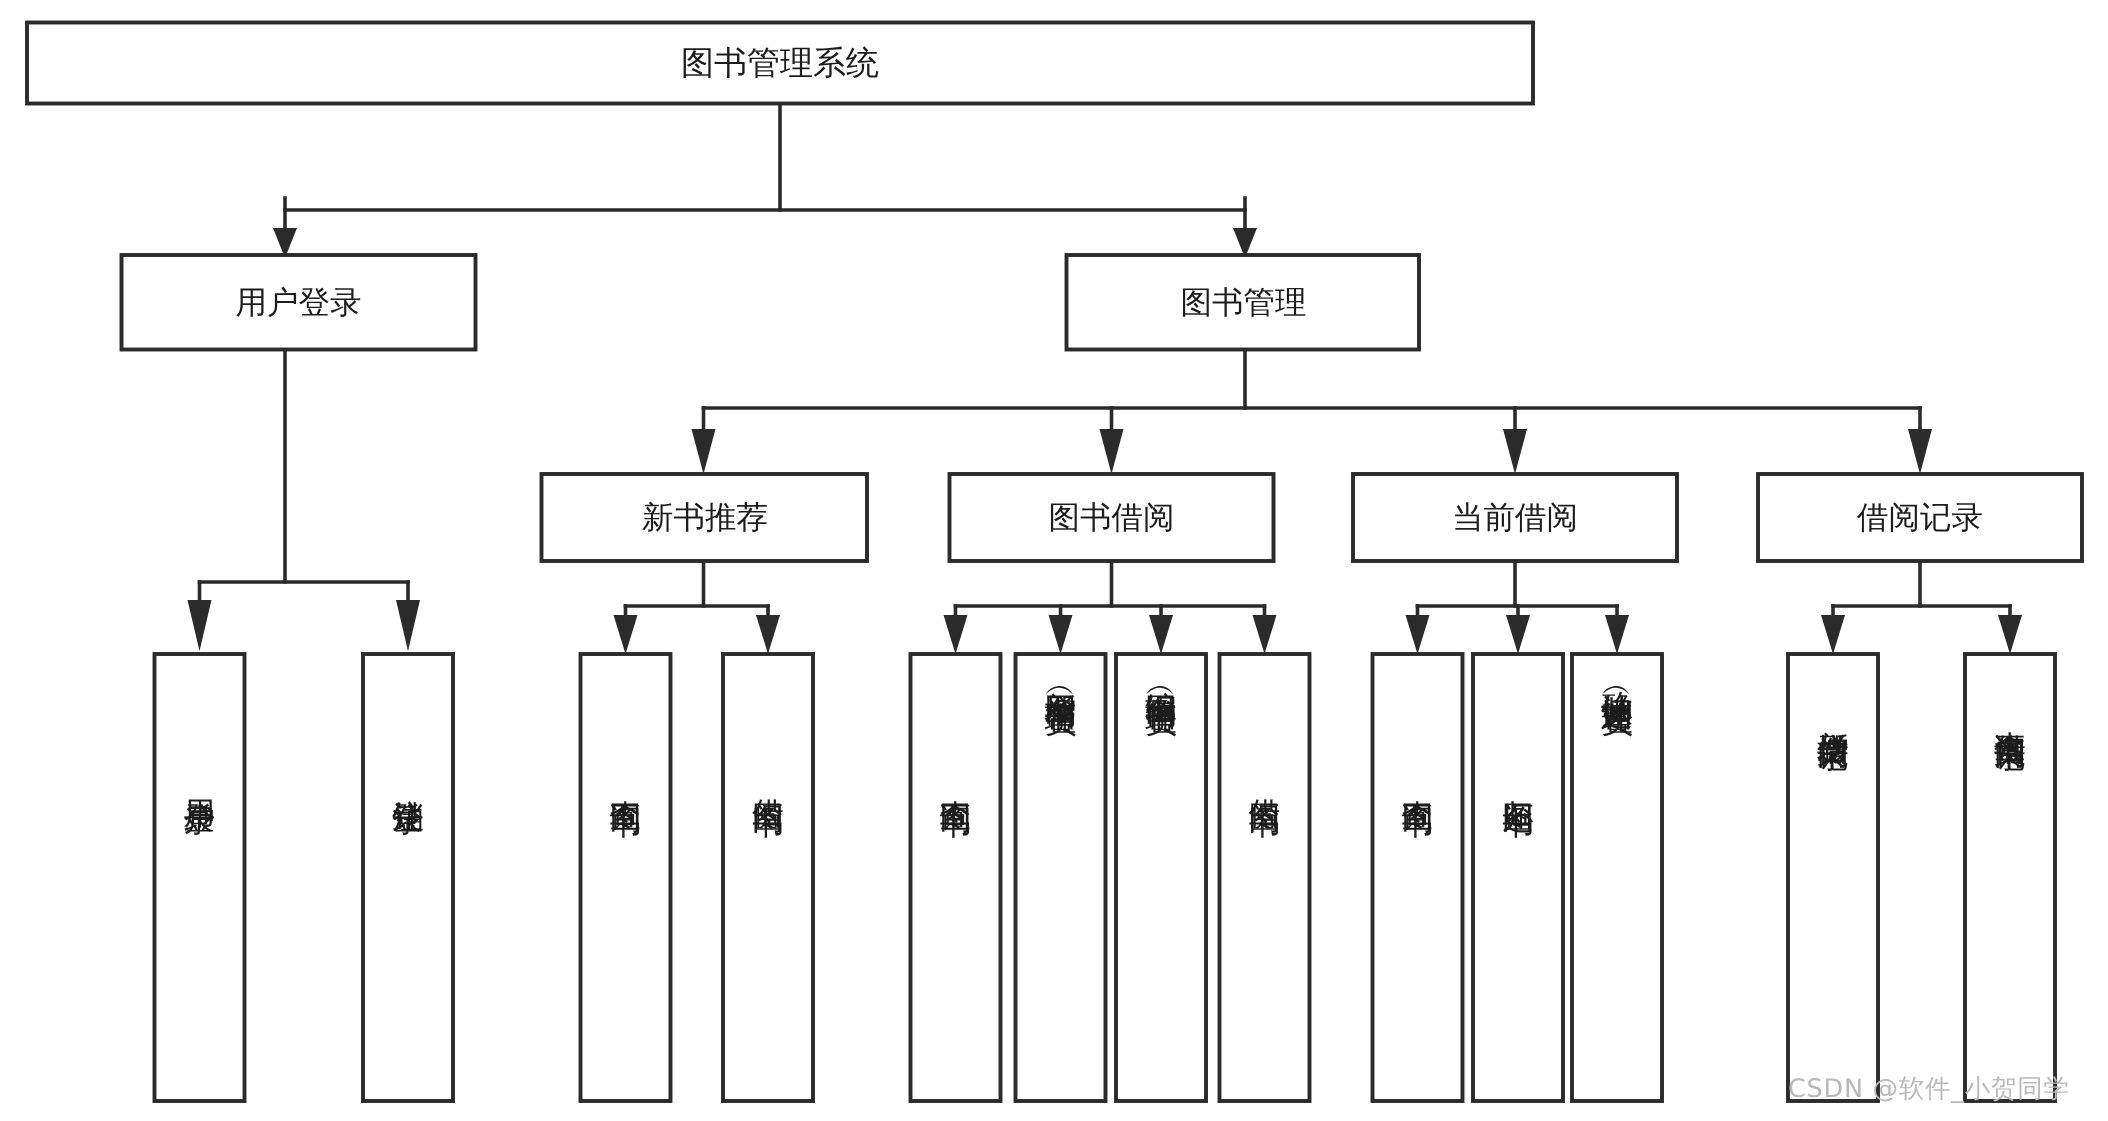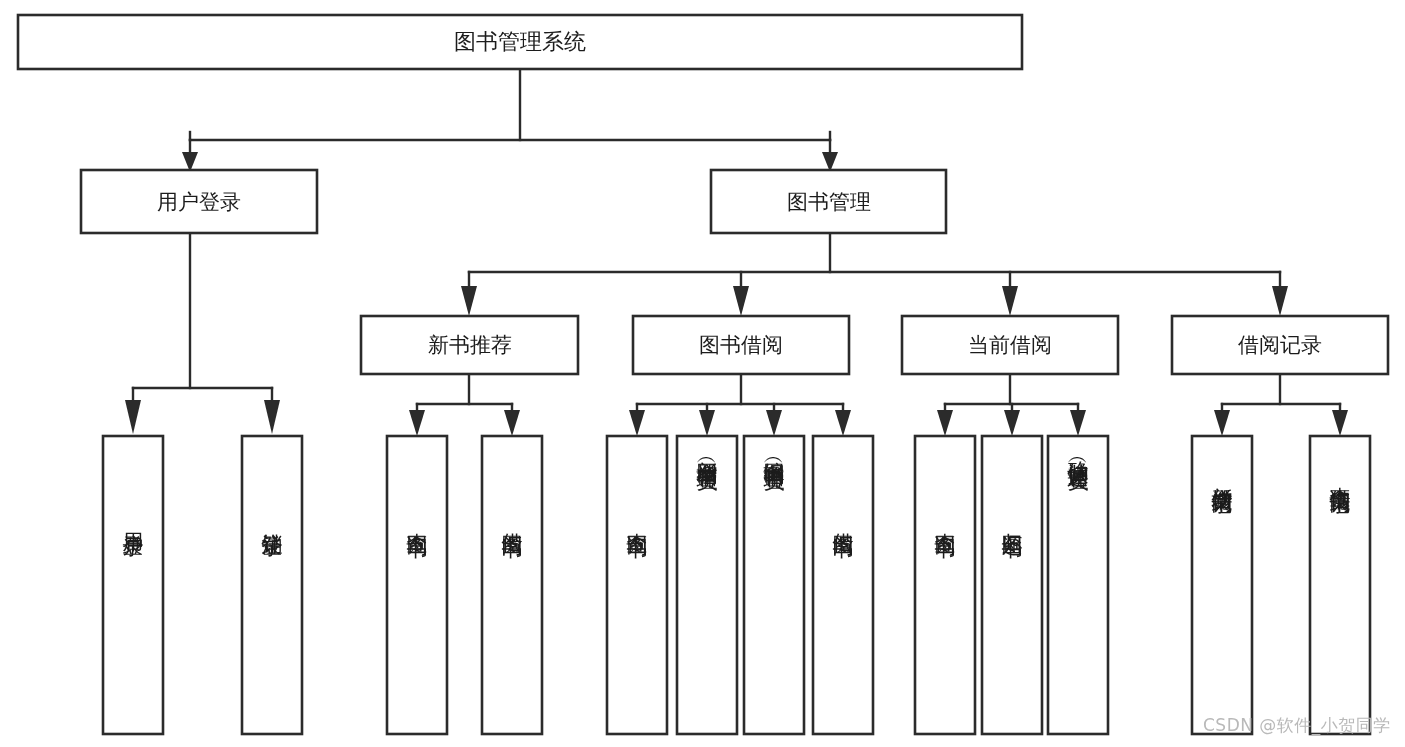--- a/index.html
+++ b/index.html
@@ -66,21 +66,20 @@
     white-space: nowrap;
     pointer-events: none;
   }
   .watermark {
     position: absolute;
     font-family: "DejaVu Sans", "Liberation Sans", sans-serif;
     font-size: 17px;
     color: #b9b9b9;
     white-space: nowrap;
     letter-spacing: 0.5px;
-    margin-left: 11px;
   }
 </style>
 </head>
 <body>
 
 <div id="diagram-root">
 
   <svg id="flow" viewBox="0 0 1405 747" xmlns="http://www.w3.org/2000/svg">
 
     <g>

